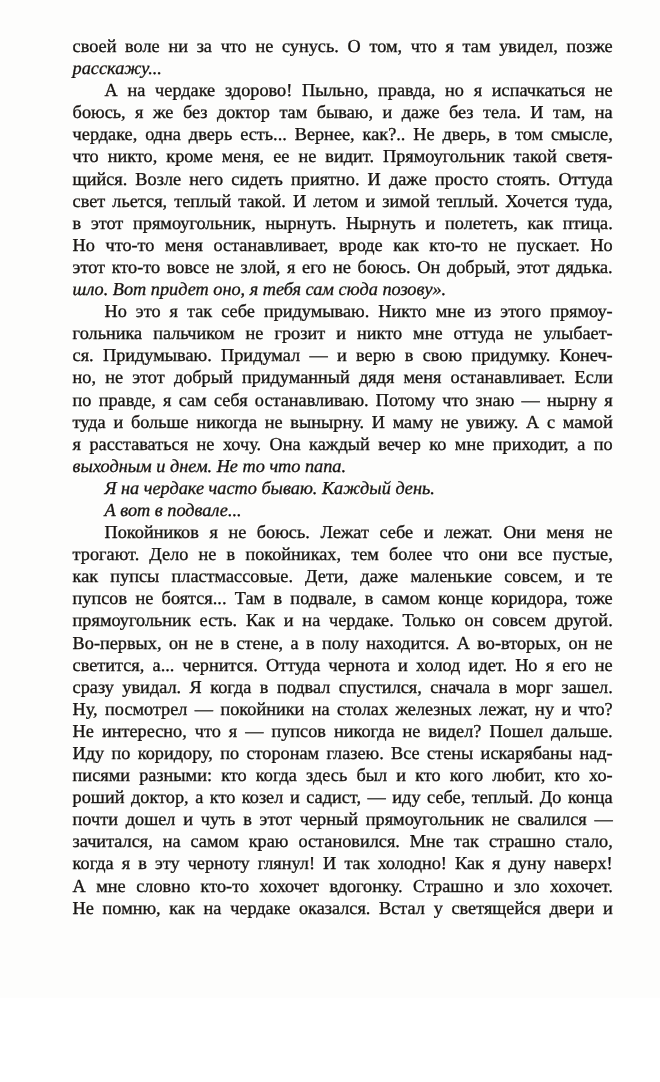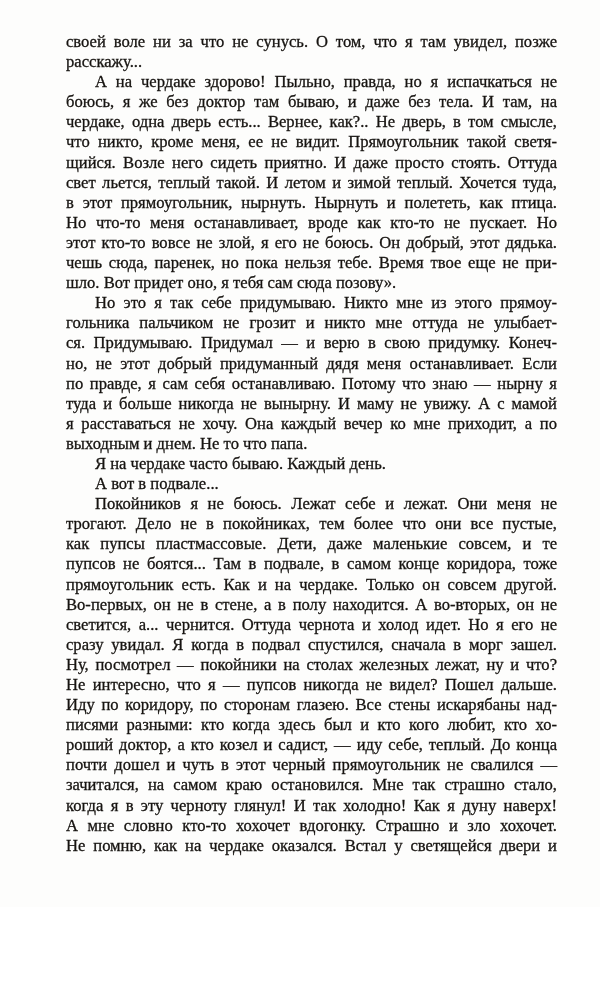--- a/index.html
+++ b/index.html
@@ -23,21 +23,21 @@
     height: 20.1px;
     line-height: 20.1px;
     font-size: 16.6px;
     white-space: nowrap;
     text-align: justify;
     text-align-last: justify;
     box-sizing: border-box;
     -webkit-text-stroke: 0.3px currentColor;
   }
   .line.indent { padding-left: 29px; }
-  .line.end { text-align-last: left; }
+  .line.end { text-align-last: left; font-style: italic; }
 
   .footer-pagenum {
     position: absolute;
     left: 66px;
     top: 909px;
     font-family: "Liberation Serif", "DejaVu Serif", serif;
     font-size: 21px;
     font-weight: 600;
     line-height: 24px;
     letter-spacing: 0.5px;
@@ -65,21 +65,20 @@
       <div class="line end">расскажу...</div>
       <div class="line indent">А на чердаке здорово! Пыльно, правда, но я испачкаться не</div>
       <div class="line">боюсь, я же без доктор там бываю, и даже без тела. И там, на</div>
       <div class="line">чердаке, одна дверь есть... Вернее, как?.. Не дверь, в том смысле,</div>
       <div class="line">что никто, кроме меня, ее не видит. Прямоугольник такой светя-</div>
       <div class="line">щийся. Возле него сидеть приятно. И даже просто стоять. Оттуда</div>
       <div class="line">свет льется, теплый такой. И летом и зимой теплый. Хочется туда,</div>
       <div class="line">в этот прямоугольник, нырнуть. Нырнуть и полететь, как птица.</div>
       <div class="line">Но что-то меня останавливает, вроде как кто-то не пускает. Но</div>
       <div class="line">этот кто-то вовсе не злой, я его не боюсь. Он добрый, этот дядька.</div>
-      <div class="line">чешь сюда, паренек, но пока нельзя тебе. Время твое еще не при-</div>
       <div class="line end">шло. Вот придет оно, я тебя сам сюда позову».</div>
       <div class="line indent">Но это я так себе придумываю. Никто мне из этого прямоу-</div>
       <div class="line">гольника пальчиком не грозит и никто мне оттуда не улыбает-</div>
       <div class="line">ся. Придумываю. Придумал — и верю в свою придумку. Конеч-</div>
       <div class="line">но, не этот добрый придуманный дядя меня останавливает. Если</div>
       <div class="line">по правде, я сам себя останавливаю. Потому что знаю — нырну я</div>
       <div class="line">туда и больше никогда не вынырну. И маму не увижу. А с мамой</div>
       <div class="line">я расставаться не хочу. Она каждый вечер ко мне приходит, а по</div>
       <div class="line end">выходным и днем. Не то что папа.</div>
       <div class="line indent end">Я на чердаке часто бываю. Каждый день.</div>

